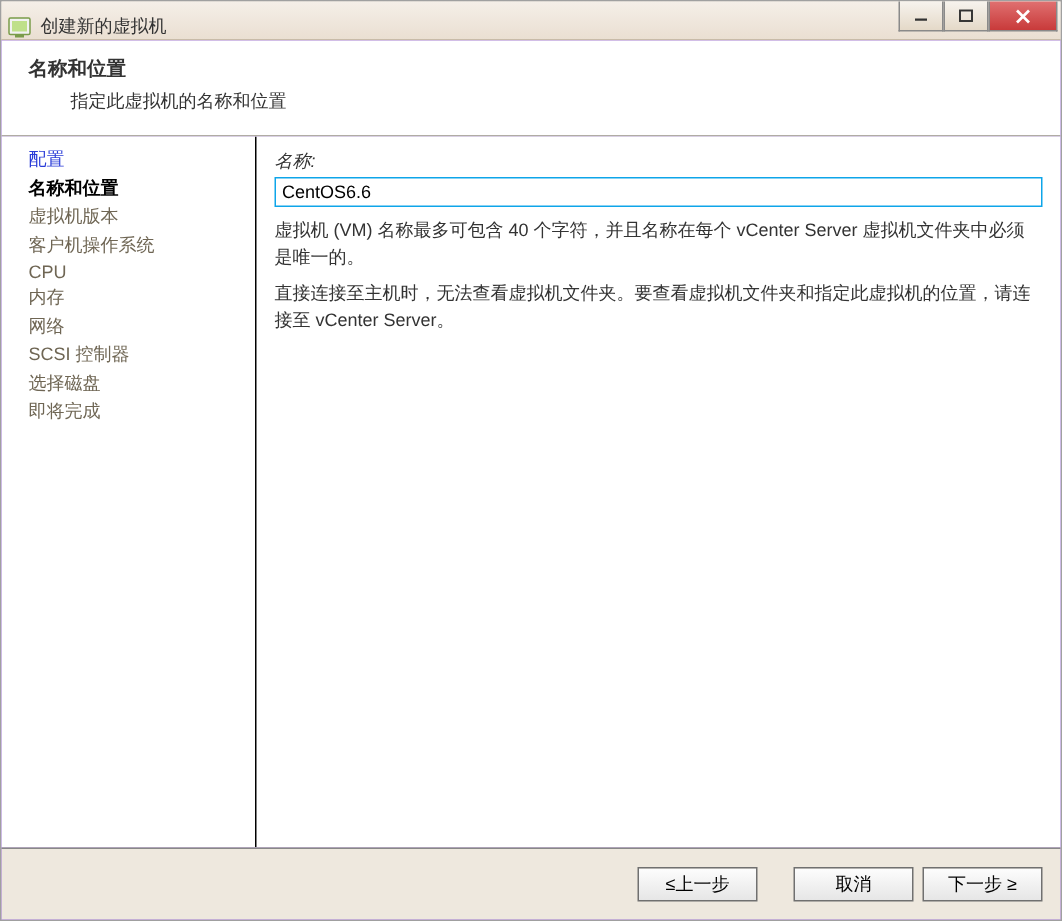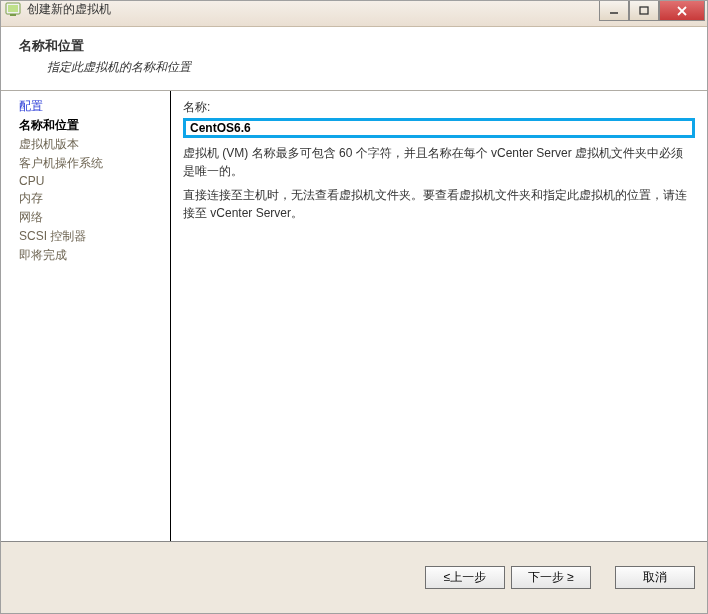--- a/index.html
+++ b/index.html
@@ -9,21 +9,21 @@
   width: 708px; height: 614px;
   background: #f0e8e0;
   position: relative;
   border: 1px solid #a0a0a0;
 }
 
 .titlebar {
   height: 26px;
   background: linear-gradient(#f5efe8, #eadfd2);
   border-bottom: 1px solid #c8bba8;
-  display: flex; align-items: flex-start;
+  display: flex; align-items: flex-end;
   padding: 0 4px;
   font-size: 12px;
   color: #333;
 }
 .titlebar .app-icon {
   width: 16px; height: 16px;
   margin-right: 6px;
   display: inline-block;
 }
 .titlebar .title-text { flex: 1; }
@@ -59,21 +59,21 @@
 .header-section {
   padding: 10px 18px 14px 18px;
   border-bottom: 1px solid #b0aca4;
   background: #fff;
 }
 .header-title {
   font-size: 13px; font-weight: bold; color: #333;
 }
 .header-sub {
   font-size: 12px; color: #333;
-  padding-left: 28px; margin-top: 4px; font-style: italic;
+  padding-left: 28px; margin-top: 4px;
 }
 
 .body-section {
   flex: 1; display: flex;
   background: #fff;
   overflow: hidden;
   justify-content: space-between;
 }
 
 .sidebar {
@@ -89,39 +89,38 @@
 }
 .sidebar-item.link { color: #2a3cd8; }
 .sidebar-item.current { font-weight: bold; color: #000; }
 
 .main-pane {
   flex: 1;
   padding: 8px 12px;
   font-size: 12px;
   color: #333;
 }
-.field-label { margin-bottom: 2px; }
+.field-label { margin-bottom: 2px; font-style: italic; }
 .name-input {
   width: 100%;
-  border: 3px solid #0ea5e9;
+  border: 1px solid #0ea5e9;
   padding: 2px 4px;
   font-size: 12px;
   height: 20px;
   background: #fff;
-  font-weight: bold;
 }
 .help-text {
   margin-top: 6px;
   line-height: 1.5;
 }
 
 .footer {
   border-top: 1px solid #888;
   background: #eee8de;
-  padding: 24px 12px;
+  padding: 12px 12px;
   display: flex;
   justify-content: flex-end;
   gap: 6px;
 }
 .btn {
   min-width: 80px; height: 23px;
   border: 1px solid #707070;
   background: linear-gradient(#fdfdfd, #e6e6e6);
   font-size: 12px;
   padding: 0 10px;
@@ -174,33 +173,34 @@
 
       <div class="sidebar">
         <div class="sidebar-item link"><span>配置</span></div>
         <div class="sidebar-item current"><span>名称和位置</span></div>
         <div class="sidebar-item"><span>虚拟机版本</span></div>
         <div class="sidebar-item"><span>客户机操作系统</span></div>
         <div class="sidebar-item"><span>CPU</span></div>
         <div class="sidebar-item"><span>内存</span></div>
         <div class="sidebar-item"><span>网络</span></div>
         <div class="sidebar-item"><span>SCSI 控制器</span></div>
+        <div class="sidebar-item"><span>选择磁盘</span></div>
         <div class="sidebar-item"><span>即将完成</span></div>
       </div>
 
       <div class="main-pane">
         <div class="field-label">名称:</div>
         <input class="name-input" type="text" value="CentOS6.6" style="">
-        <div class="help-text">虚拟机 (VM) 名称最多可包含 60 个字符，并且名称在每个 vCenter Server 虚拟机文件夹中必须是唯一的。</div>
+        <div class="help-text">虚拟机 (VM) 名称最多可包含 40 个字符，并且名称在每个 vCenter Server 虚拟机文件夹中必须是唯一的。</div>
         <div class="help-text">直接连接至主机时，无法查看虚拟机文件夹。要查看虚拟机文件夹和指定此虚拟机的位置，请连接至 vCenter Server。</div>
       </div>
 
     </div>
 
     <div class="footer">
       <button class="btn">≤上一步</button>
+      <button class="btn cancel">取消</button>
       <button class="btn">下一步 ≥</button>
-      <button class="btn cancel">取消</button>
     </div>
 
   </div>
 
 </div>
 
 </body></html>

